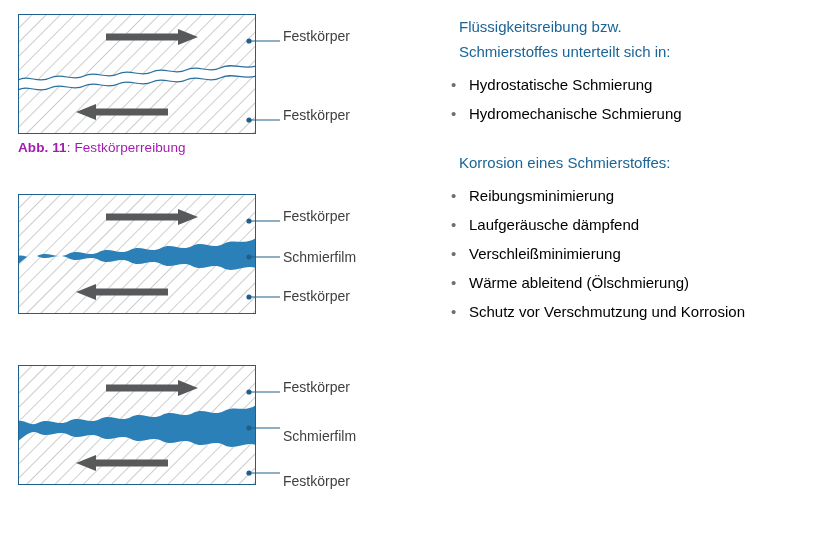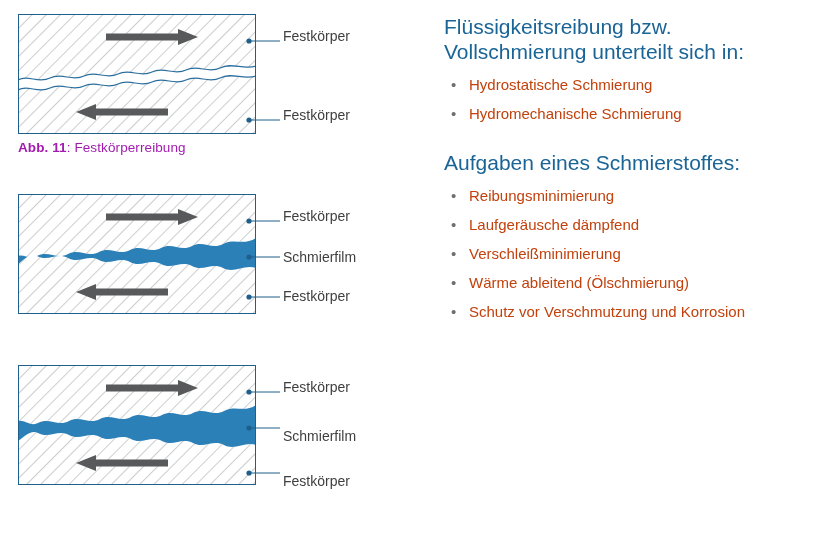--- a/index.html
+++ b/index.html
@@ -52,38 +52,38 @@
 
   
   .right-col {
     position: absolute;
     left: 443px;
     top: 14px;
     width: 375px;
   }
   .heading {
     color: #1a6496;
-    font-size: 21px;
+    font-size: 15px;
     line-height: 25px;
-    margin: 0 0 6px 1px;
+    margin: 0 0 6px 16px;
     font-weight: normal;
   }
   .heading .line2 { display: block; }
 
   ul.bullets {
     list-style: none;
     margin: 0 0 0 0;
     padding: 0;
   }
   ul.bullets li {
     position: relative;
     padding-left: 26px;
     font-size: 15px;
     line-height: 29px;
-    color: #c2410c;
+    color: #000000;
   }
   ul.bullets li::before {
     content: "\2022";
     position: absolute;
     left: 8px;
     top: 0;
     color: #6f6f6f;
     font-size: 15px;
   }
   .block-gap { height: 22px; }
@@ -272,32 +272,32 @@
   </div>
 
   <div class="callout" style="left:283px; top:379px;">Festkörper</div>
   <div class="callout" style="left:283px; top:428px;">Schmierfilm</div>
   <div class="callout" style="left:283px; top:473px;">Festkörper</div>
 
   <div class="right-col">
 
     <h2 class="heading">
       <span>Flüssigkeitsreibung bzw.</span>
-      <span class="line2">Vollschmierung unterteilt sich in:</span>
+      <span class="line2">Schmierstoffes unterteilt sich in:</span>
     </h2>
 
     <ul class="bullets">
       <li>Hydrostatische Schmierung</li>
       <li>Hydromechanische Schmierung</li>
     </ul>
 
     <div class="block-gap"></div>
 
     <h2 class="heading">
-      <span>Aufgaben eines Schmierstoffes:</span>
+      <span>Korrosion eines Schmierstoffes:</span>
     </h2>
 
     <ul class="bullets">
       <li>Reibungsminimierung</li>
       <li>Laufgeräusche dämpfend</li>
       <li>Verschleißminimierung</li>
       <li>Wärme ableitend (Ölschmierung)</li>
       <li>Schutz vor Verschmutzung und Korrosion</li>
     </ul>
   </div>

